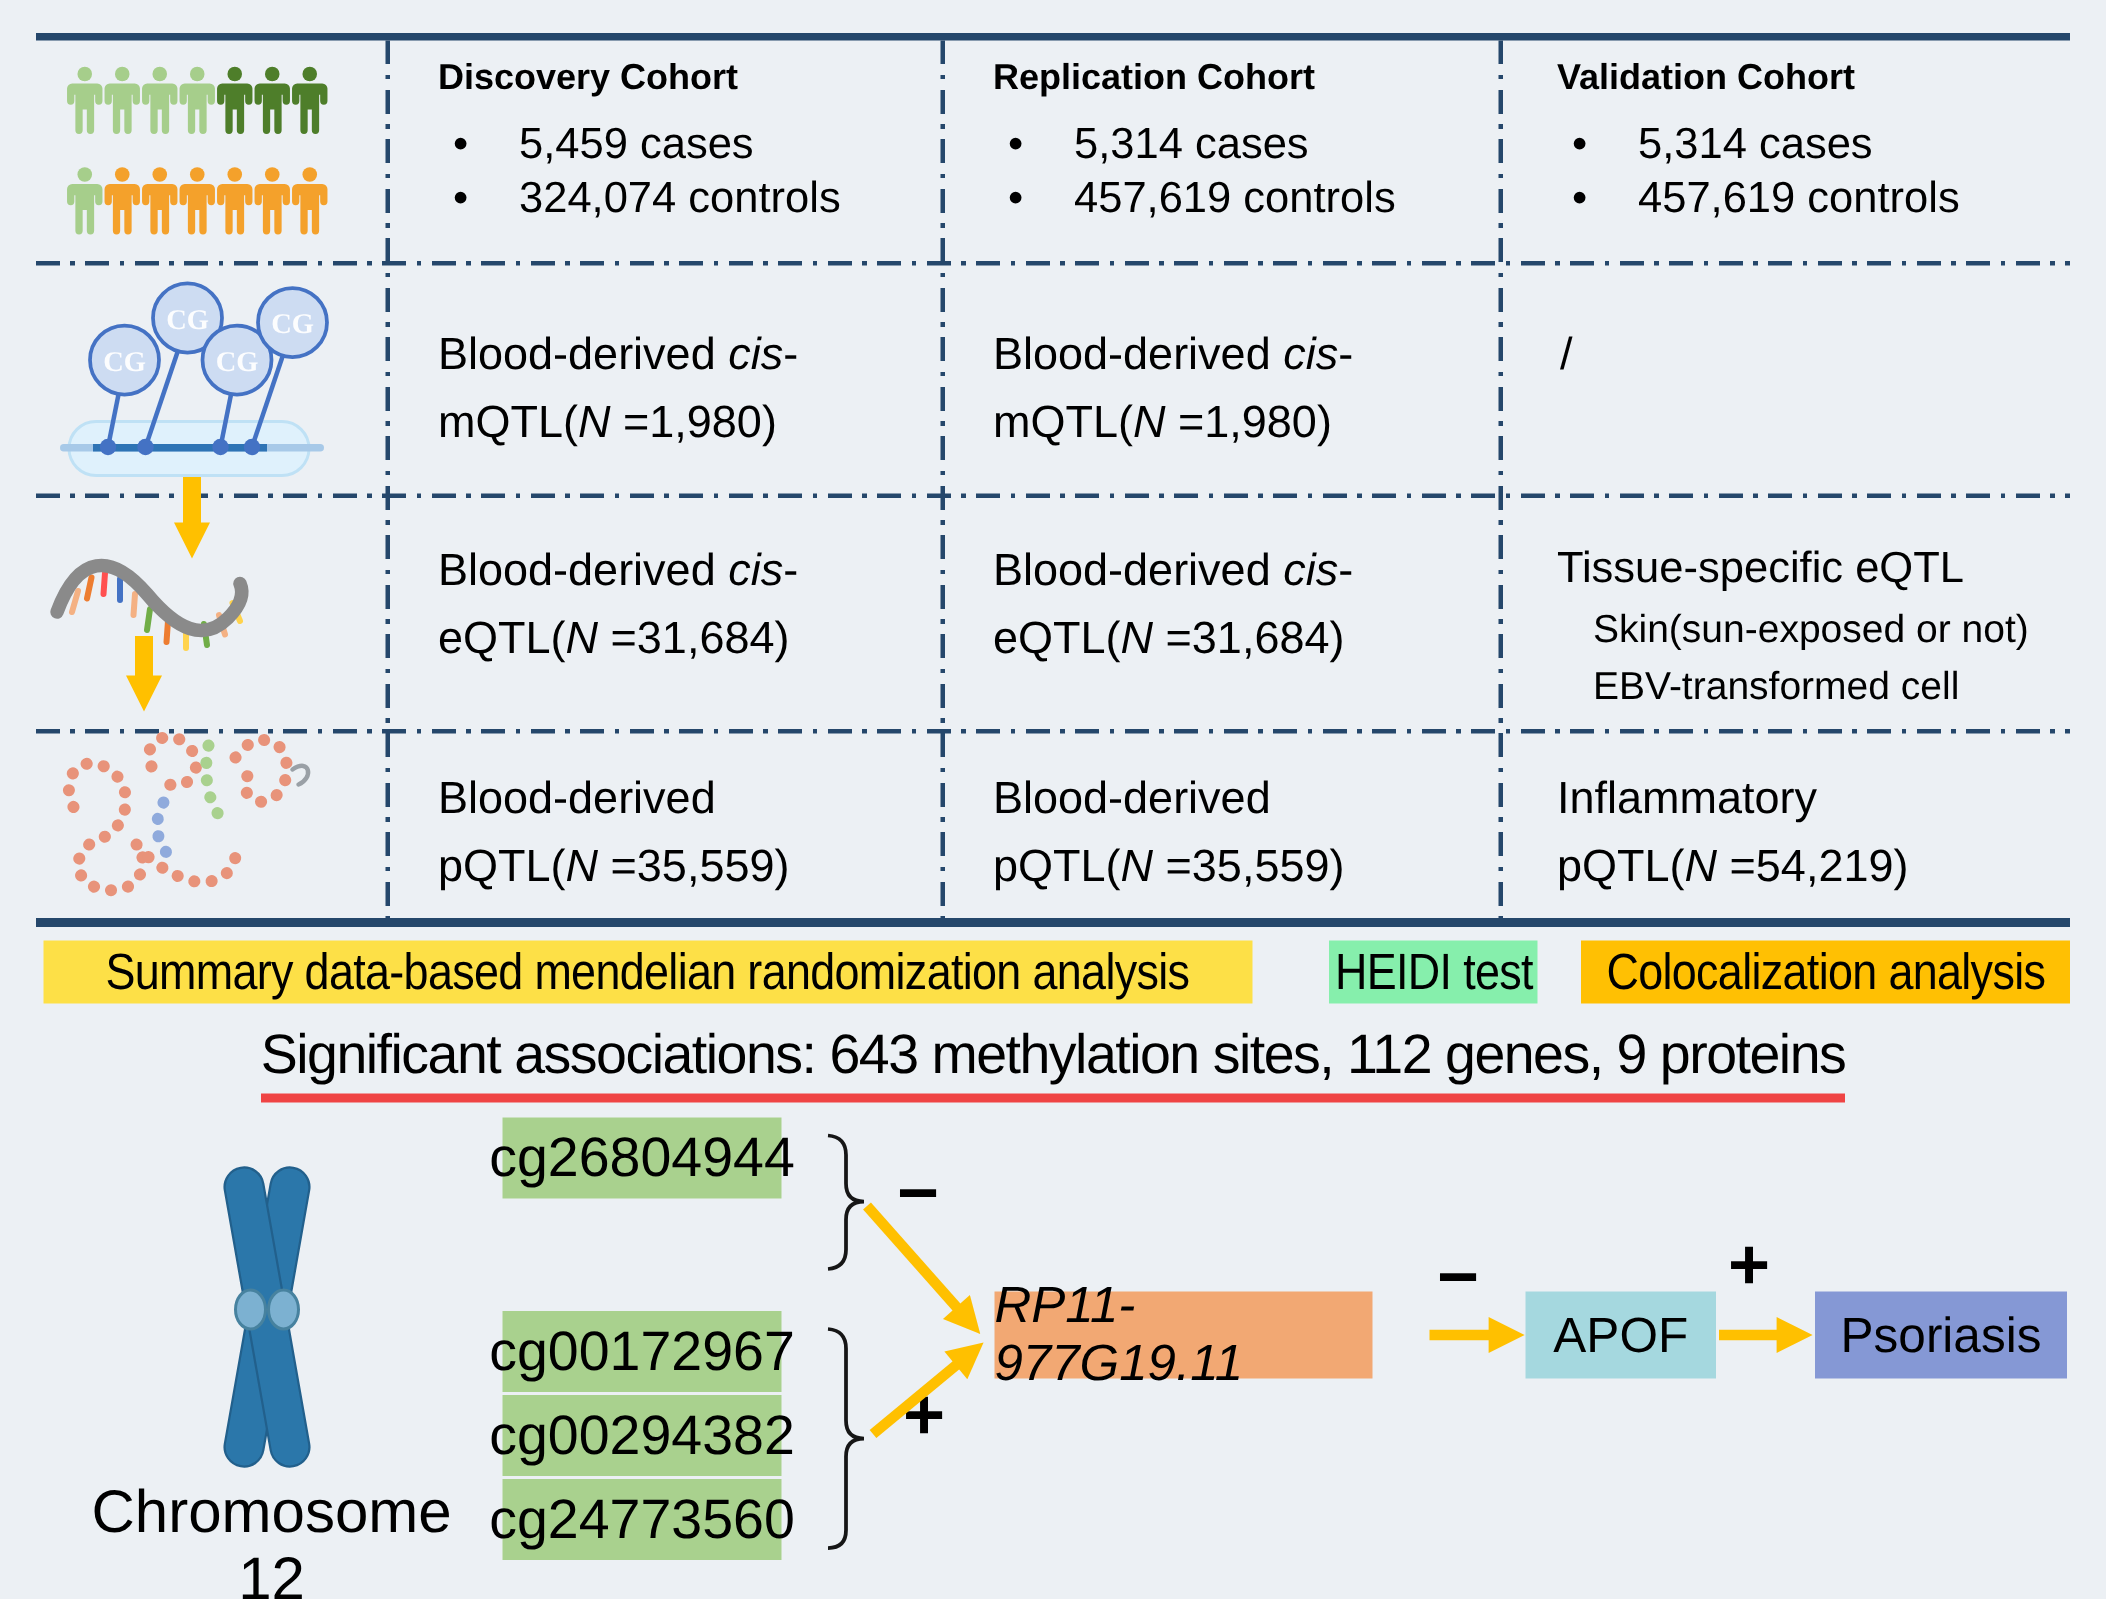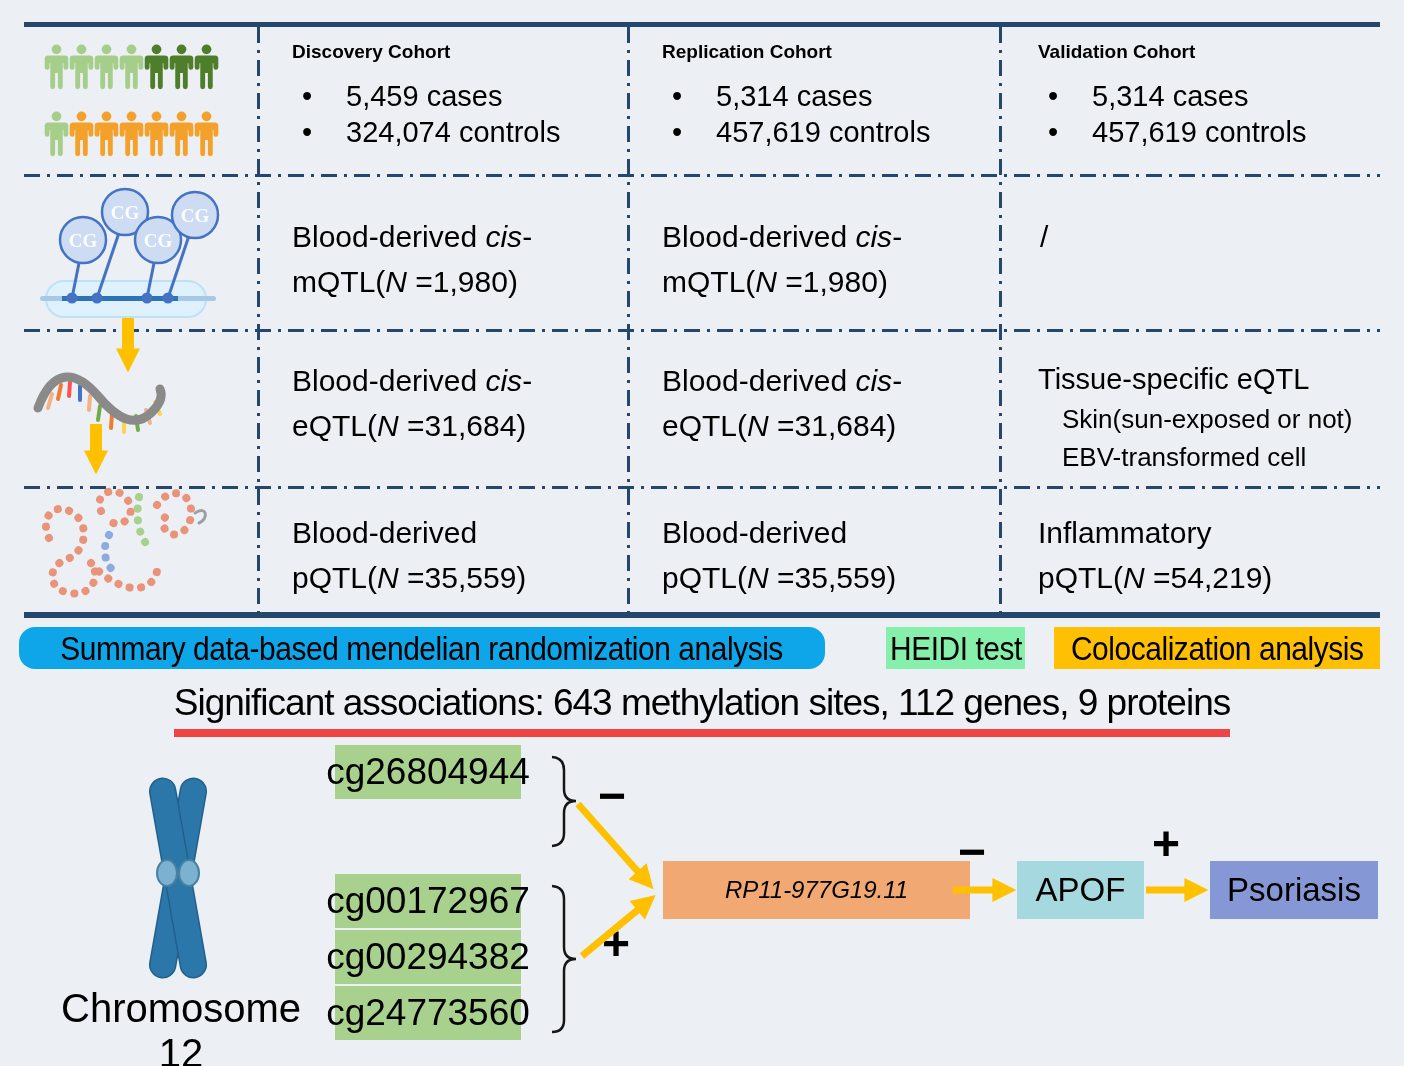--- a/index.html
+++ b/index.html
@@ -5,38 +5,38 @@
   html,body{margin:0;padding:0;background:#ECF0F4;}
   .fig{position:relative;width:1404px;height:1066px;background:#ECF0F4;
        font-family:"Liberation Sans",sans-serif;color:#000;overflow:hidden;}
   .abs{position:absolute;}
   
   .solid{position:absolute;background:#25476B;}
   .hdash{position:absolute;height:3px;background:repeating-linear-gradient(90deg,#25476B 0 16px,transparent 16px 23px,#25476B 23px 26px,transparent 26px 33px);}
   .vdash{position:absolute;width:3px;background:repeating-linear-gradient(180deg,#25476B 0 16px,transparent 16px 23px,#25476B 23px 26px,transparent 26px 33px);}
   
   .cohort-cell{position:absolute;width:340px;}
-  .cohort-title{font-weight:bold;font-size:19px;line-height:36px;margin-bottom:8px;}
+  .cohort-title{font-weight:bold;font-size:24px;line-height:36px;margin-bottom:8px;}
   .bullet-row{display:flex;font-size:29px;line-height:36px;padding-left:10px;}
   .dot{width:44px;flex:none;}
   
   .qtl{position:absolute;font-size:30px;line-height:45px;}
   .it{font-style:italic;}
   .vsub{font-size:26px;line-height:38px;padding-left:24px;}
   .vtitle{font-size:29px;line-height:42px;}
   
   .chip{position:absolute;top:627px;height:42px;display:flex;align-items:center;justify-content:center;overflow:visible;}
   .chip span{font-size:34px;white-space:nowrap;letter-spacing:-0.5px;transform:scaleX(0.88);}
   .title-wrap{position:absolute;left:0;top:682px;width:1404px;text-align:center;}
-  .title-wrap span{display:inline-block;font-size:37px;letter-spacing:-1px;border-bottom:8px solid #ef4444;padding-bottom:5px;}
+  .title-wrap span{display:inline-block;font-size:37px;letter-spacing:-1px;border-bottom:6px solid #ef4444;padding-bottom:5px;}
   
   .gbox{position:absolute;left:335px;width:186px;height:54px;background:#A9D18E;
         display:flex;align-items:center;justify-content:center;font-size:37px;}
   .node{position:absolute;top:861px;height:58px;display:flex;align-items:center;justify-content:center;}
-  .obox{left:663px;width:307px;background:#F2A873;font-size:24px;font-style:italic;}
+  .obox{left:663px;width:252px;background:#F2A873;font-size:34px;font-style:italic;}
   .cbox{left:1017px;width:127px;background:#A5D8DF;font-size:33px;}
   .pbox{left:1210px;width:168px;background:#8598D5;font-size:33px;}
   .sign{position:absolute;font-size:48px;font-weight:bold;line-height:48px;}
   .chrom-label{position:absolute;left:61px;top:986px;width:240px;text-align:center;font-size:40px;}
   .overlay{position:absolute;left:0;top:0;pointer-events:none;}
   .person{display:inline-block;margin-right:0;}
   .people-row{position:absolute;display:flex;gap:0;}
 </style>
 </head>
 <body>
@@ -236,21 +236,21 @@
     <div class="qtl" style="left:662px;top:510px;">
       <div>Blood-derived</div>
       <div><span>pQTL(</span><span class="it">N</span><span> =35,559)</span></div>
     </div>
     <div class="qtl" style="left:1038px;top:510px;">
       <div>Inflammatory</div>
       <div><span>pQTL(</span><span class="it">N</span><span> =54,219)</span></div>
     </div>
   </div>
 
-  <div class="chip" style="left:19px;width:806px;background:#0ea5e9;border-radius:16px;">
+  <div class="chip" style="left:29px;width:806px;background:#fde047;">
     <span>Summary data-based mendelian randomization analysis</span>
   </div>
   <div class="chip" style="left:886px;width:139px;background:#86efac;">
     <span>HEIDI test</span>
   </div>
   <div class="chip" style="left:1054px;width:326px;background:#FFC003;">
     <span>Colocalization analysis</span>
   </div>
 
   <div class="title-wrap">

